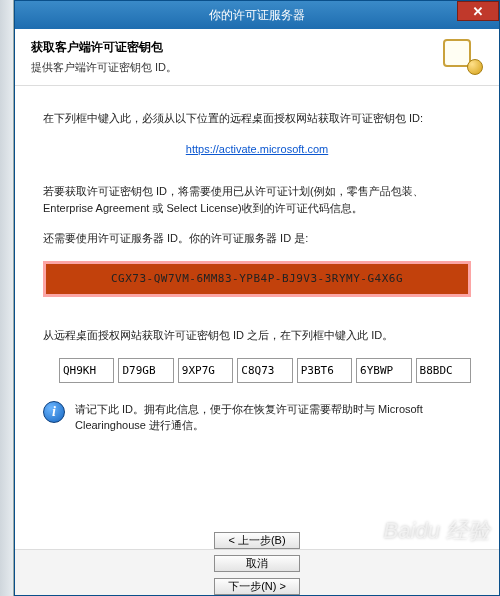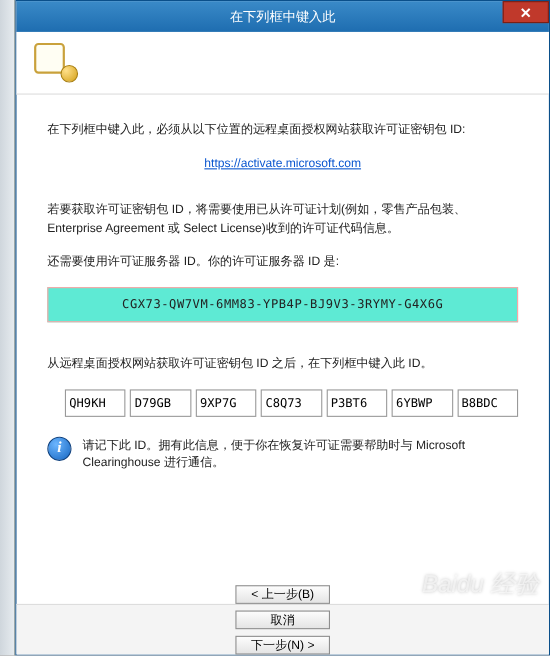--- a/index.html
+++ b/index.html
@@ -13,44 +13,48 @@
   .header-text { flex: 1; }
   .header-text .h1 { font-weight: bold; font-size: 12px; margin-bottom: 4px; }
   .header-text .h2 { font-size: 11px; color: #333; }
   .cert-icon { width: 40px; height: 36px; position: relative; }
   .cert-icon .scroll { width: 28px; height: 28px; border: 2px solid #c9a13b; border-radius: 4px; background: #fffef3; position: absolute; left: 0; top: 0; }
   .cert-icon .seal { width: 16px; height: 16px; border-radius: 50%; background: radial-gradient(circle at 30% 30%, #ffe08a, #d4a017); position: absolute; right: 0; bottom: 0; border: 1px solid #a87f12; }
   .content { flex: 1; padding: 24px 28px 10px 28px; color: #222; line-height: 1.5; overflow: hidden; }
   .content p { margin-bottom: 14px; }
   .linkwrap { text-align: center; margin: 14px 0 26px 0; }
   .linkwrap a { color: #0b57d0; text-decoration: underline; cursor: pointer; }
-  .server-id-box { border: 1px solid #fca5a5; padding: 7px 10px; text-align: center; font-family: Consolas, monospace; letter-spacing: 0.5px; margin: 6px 0 30px 0; background: #5eead4; }
+  .server-id-box { border: 3px solid #fca5a5; padding: 7px 10px; text-align: center; font-family: Consolas, monospace; letter-spacing: 0.5px; margin: 6px 0 30px 0; background: #c2410c; }
   .idrow { display: flex; gap: 4px; margin: 8px 0 18px 16px; }
   .idrow input { flex: 1; min-width: 0; border: 1px solid #999; padding: 5px 3px; font-family: Consolas, monospace; font-size: 11px; text-align: left; }
   .inforow { display: flex; gap: 10px; align-items: flex-start; margin-top: 4px; }
   .info-icon { width: 22px; height: 22px; border-radius: 50%; background: radial-gradient(circle at 35% 30%, #6cb6ff, #1565c0); color: #fff; font-weight: bold; font-style: italic; font-family: Georgia, serif; display: flex; align-items: center; justify-content: center; font-size: 14px; flex-shrink: 0; border: 1px solid #0d3f7d; }
   .footer { height: 46px; border-top: 1px solid #ddd; display: flex; align-items: center; justify-content: flex-end; gap: 6px; padding: 0 16px; background: #f4f4f4; flex-direction: column; }
   .footer button { min-width: 86px; height: 24px; font-size: 11px; border: 1px solid #8e8e8e; background: linear-gradient(to bottom, #fdfdfd, #e4e4e4); cursor: pointer; padding: 0 8px; }
   .watermark { position: absolute; right: 10px; bottom: 50px; color: rgba(255,255,255,0.55); font-size: 22px; font-weight: normal; font-style: italic; pointer-events: none; text-shadow: 0 0 3px rgba(0,0,0,0.25); }
 </style>
 </head>
 <body>
 
 <div class="sidebar-stub"></div>
 
 <div class="dialog">
 
   <div class="titlebar">
-    <div class="title">在下列框中键入此</div>
+    <div class="title">你的许可证服务器</div>
     <div class="closebtn">
       <span>✕</span>
     </div>
   </div>
 
   <div class="header">
+    <div class="header-text">
+      <div class="h1">获取客户端许可证密钥包</div>
+      <div class="h2">提供客户端许可证密钥包 ID。</div>
+    </div>
     <div class="cert-icon">
       <div class="scroll"></div>
       <div class="seal"></div>
     </div>
   </div>
 
   <div class="content">
     <p>在下列框中键入此，必须从以下位置的远程桌面授权网站获取许可证密钥包 ID:</p>
     <div class="linkwrap">
       <a>https://activate.microsoft.com</a>

